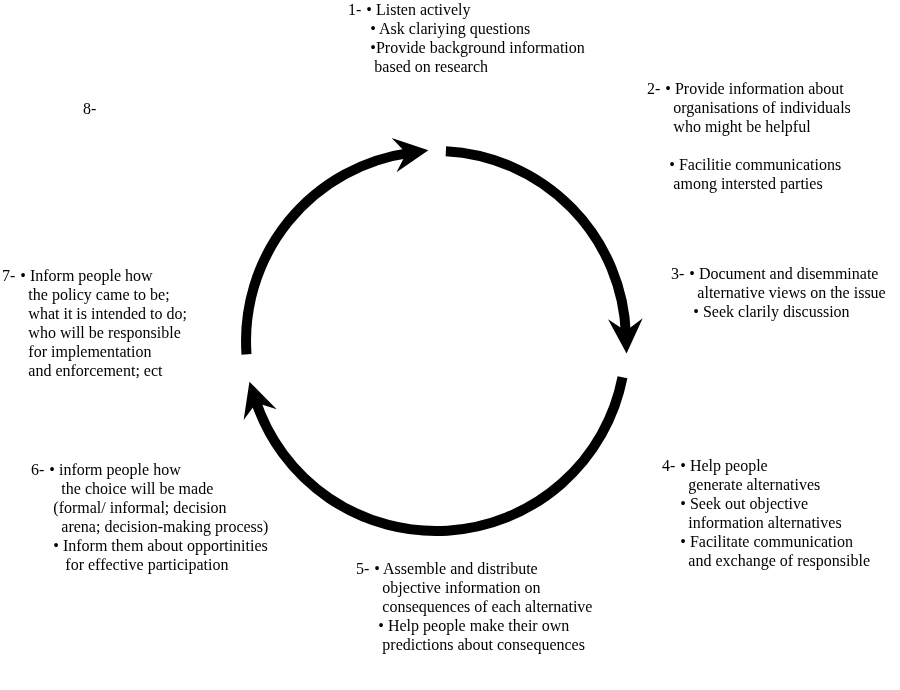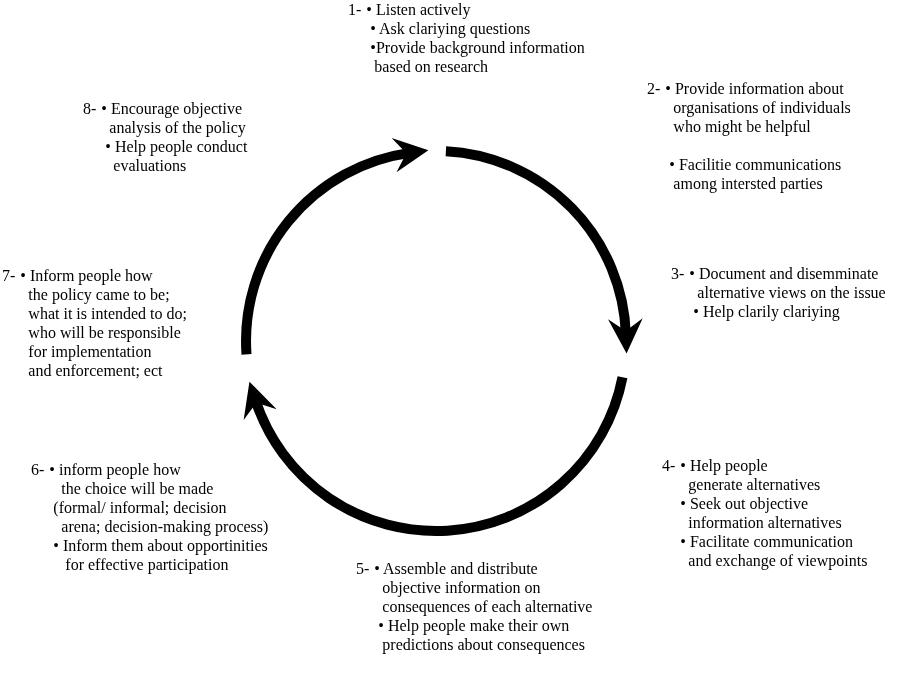--- a/index.html
+++ b/index.html
@@ -58,31 +58,31 @@
   who might be helpful
 
  • Facilitie communications
   among intersted parties</div>
   </div>
 
   <div class="step s3">
     <span class="num">3-</span>
     <div class="lines">• Document and disemminate
   alternative views on the issue
- • Help clarily clariying</div>
+ • Seek clarily discussion</div>
   </div>
 
   <div class="step s4">
     <span class="num">4-</span>
     <div class="lines">• Help people
   generate alternatives
 • Seek out objective
   information alternatives
 • Facilitate communication
-  and exchange of viewpoints</div>
+  and exchange of responsible</div>
   </div>
 
   <div class="step s5">
     <span class="num">5-</span>
     <div class="lines">• Assemble and distribute
   objective information on
   consequences of each alternative
  • Help people make their own
   predictions about consequences</div>
   </div>
@@ -102,19 +102,15 @@
     <div class="lines">• Inform people how
   the policy came to be;
   what it is intended to do;
   who will be responsible
   for implementation
   and enforcement; ect</div>
   </div>
 
   <div class="step s8">
     <span class="num">8-</span>
-    <div class="lines">• Encourage objective
-  analysis of the policy
- • Help people conduct
-   evaluations</div>
   </div>
 
 </div>
 
 </body></html>

